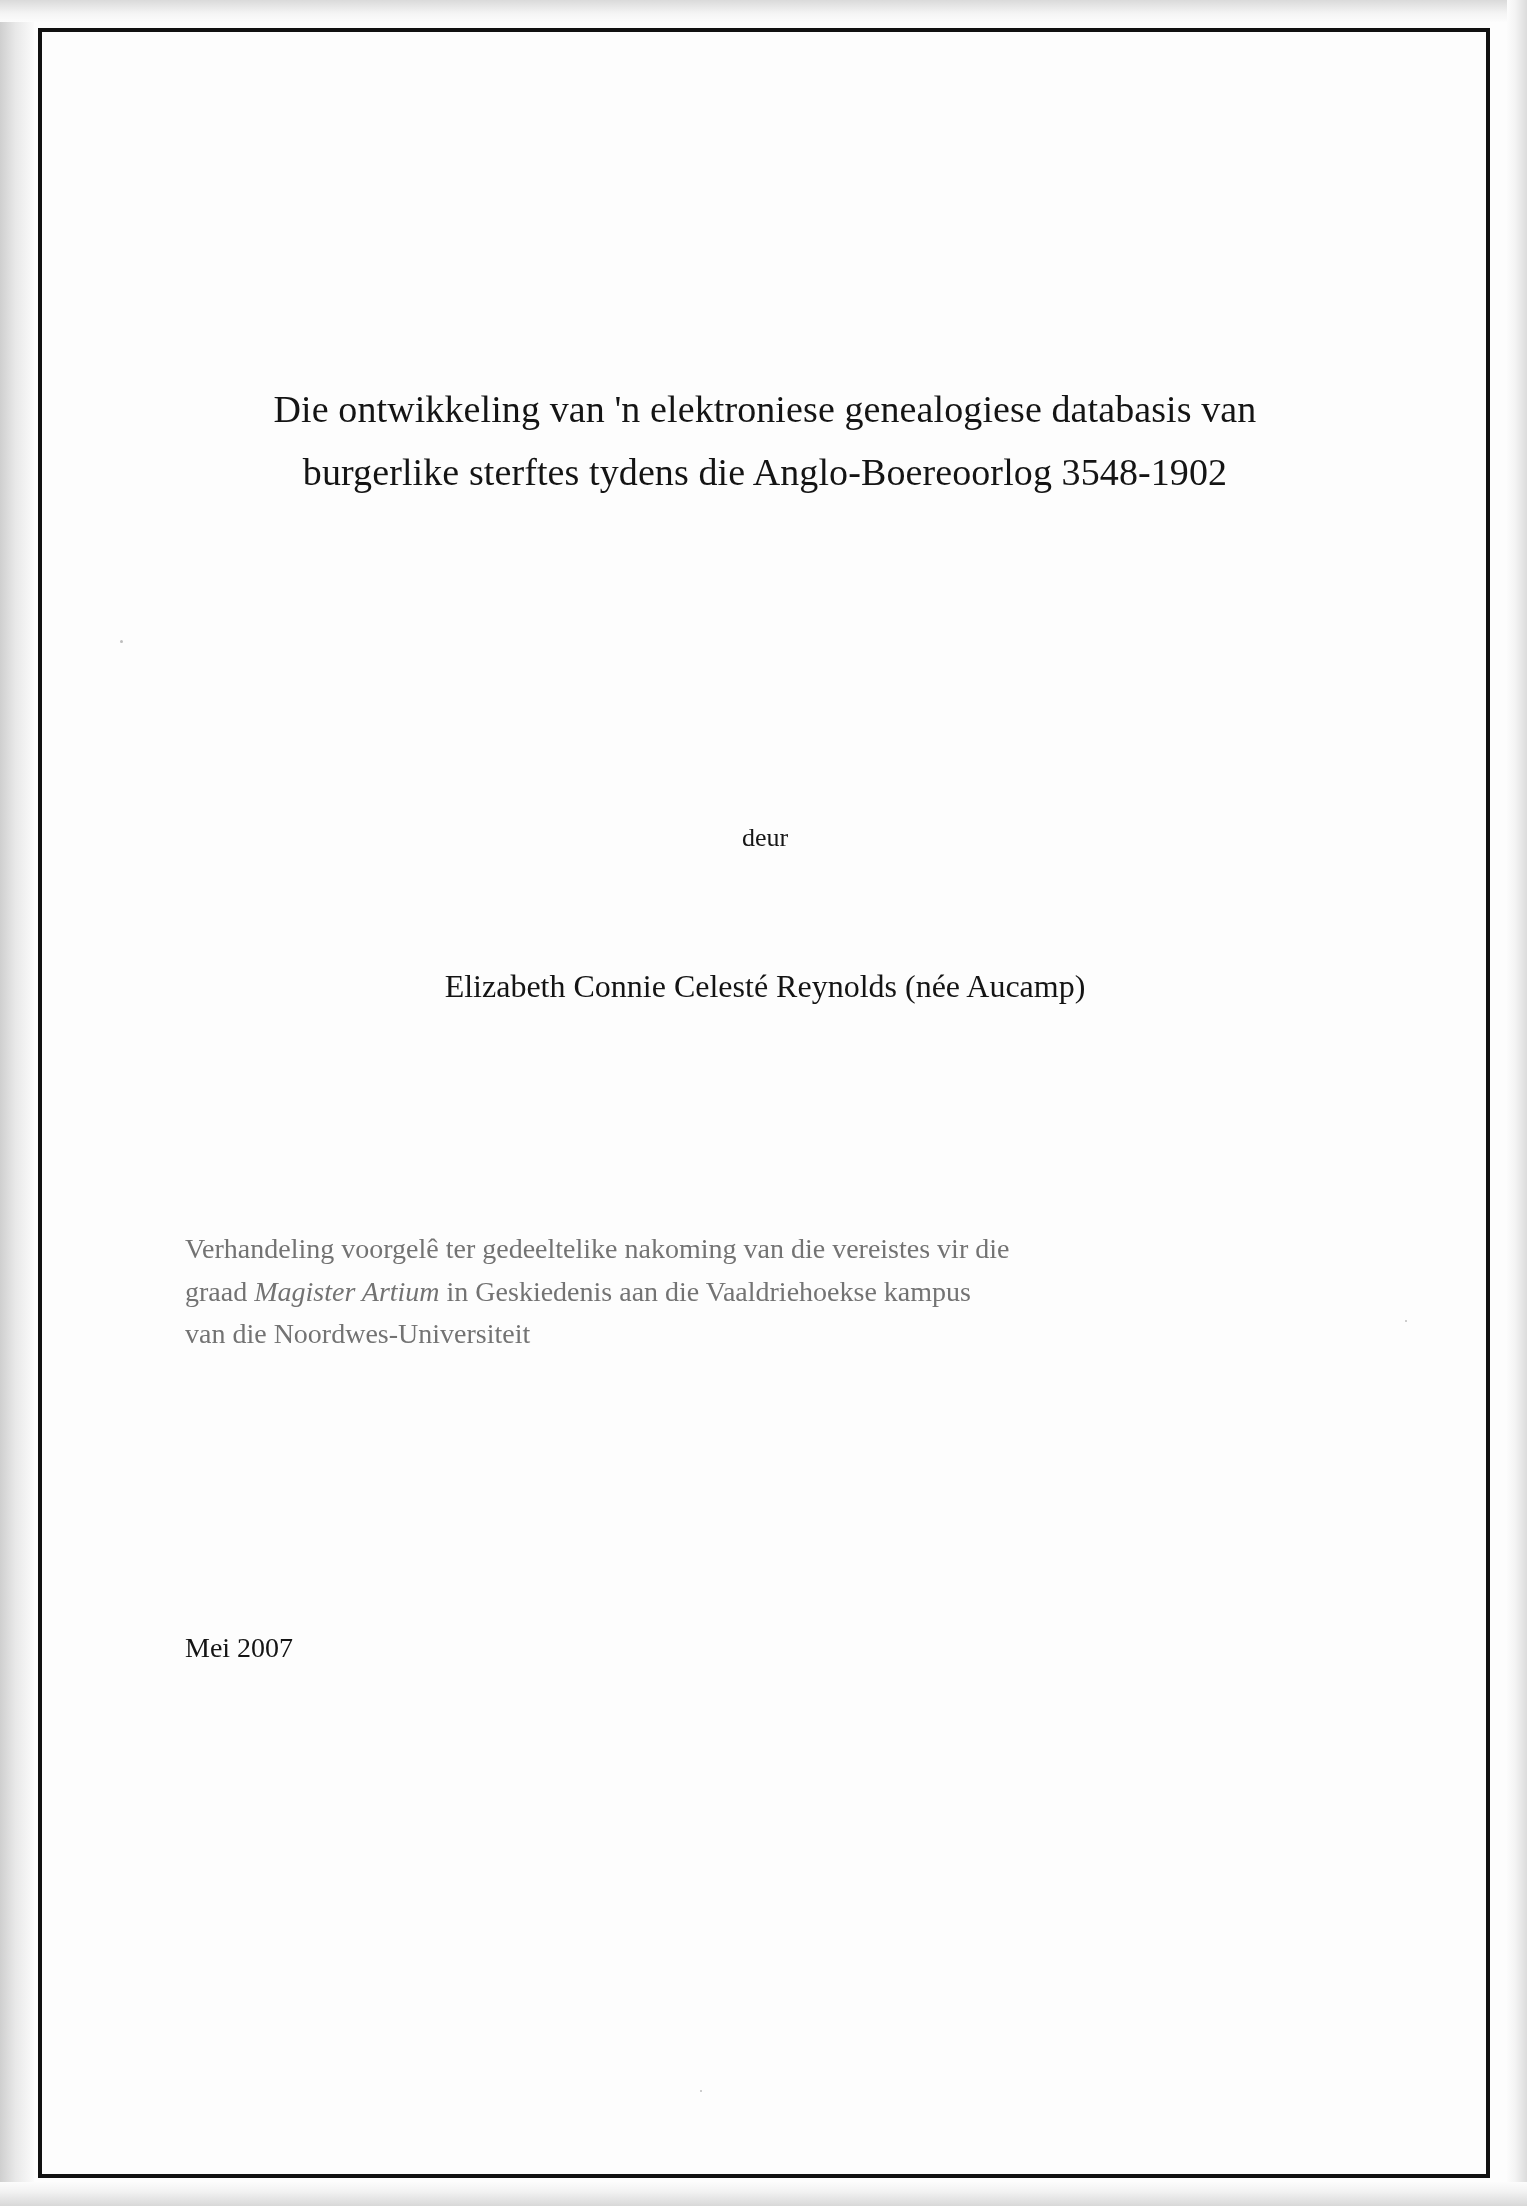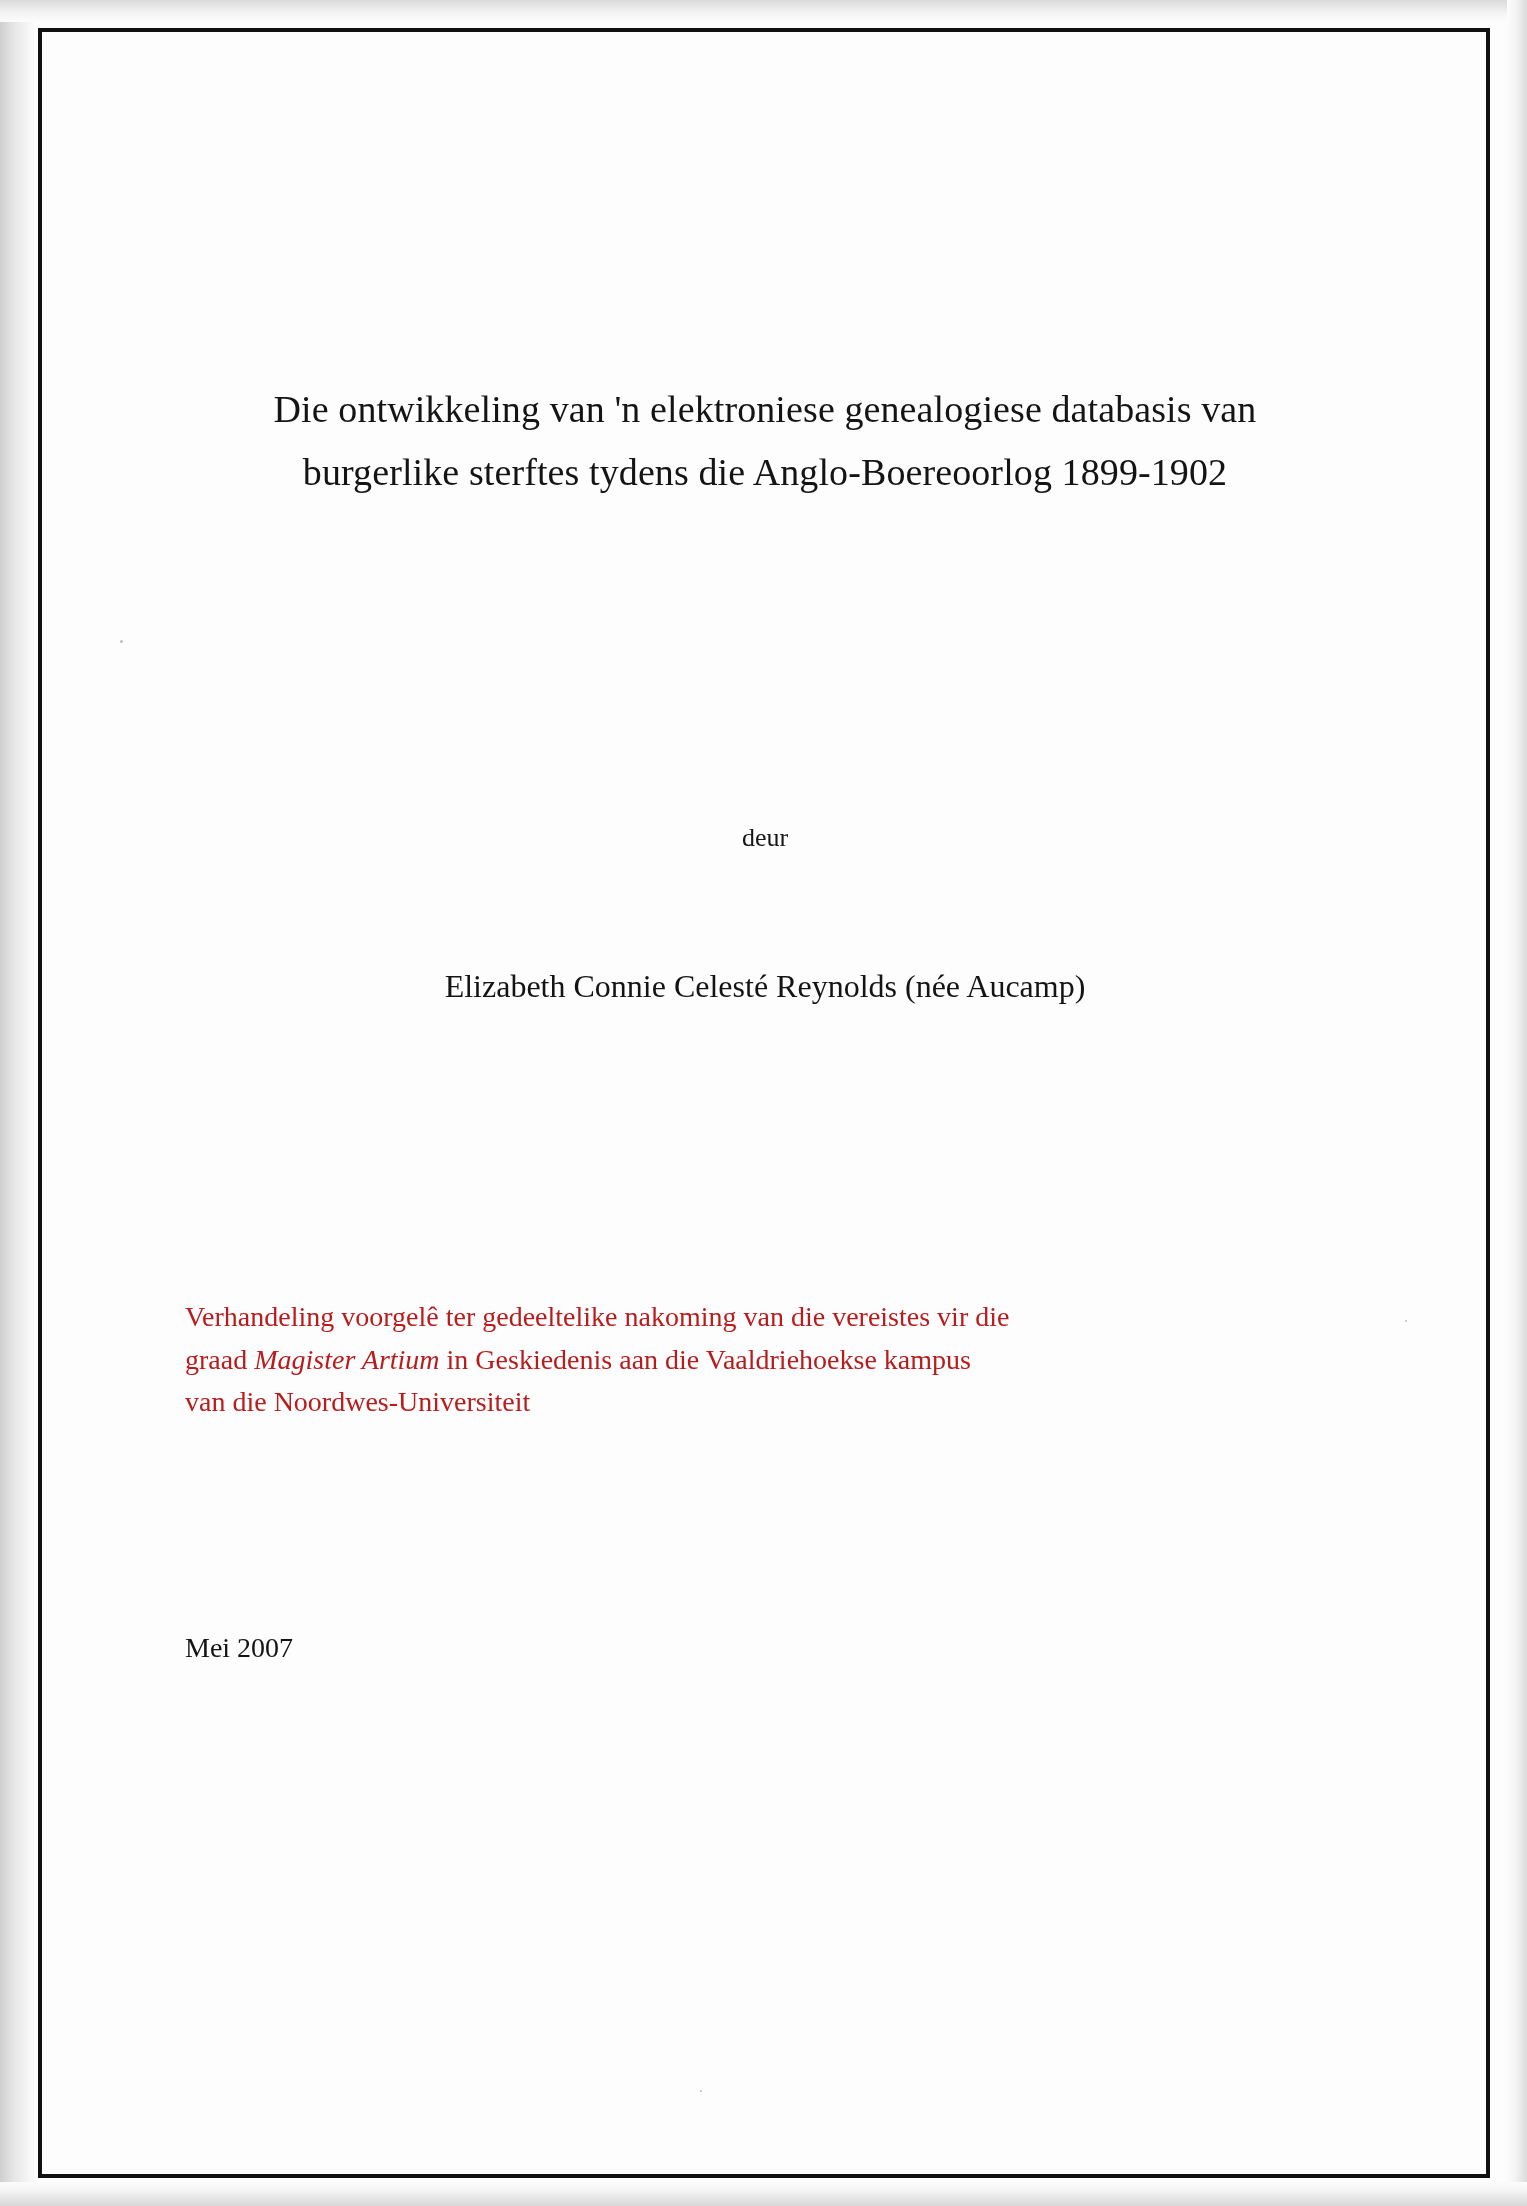--- a/index.html
+++ b/index.html
@@ -110,25 +110,25 @@
     top: 940px;
     width: 1160px;
     text-align: center;
     font-size: 32px;
     color: #141414;
   }
 
   .statement {
     position: absolute;
     left: 0;
-    top: 1268px;
+    top: 1200px;
     width: 1155px;
     font-size: 28px;
     line-height: 1.52;
-    color: #b91c1c;
+    color: #737373;
   }
   .statement .just {
     text-align: justify;
     text-justify: inter-word;
   }
   .statement .italic {
     font-style: italic;
   }
 
   .supervisor {
@@ -181,21 +181,21 @@
   <div class="scan-edge-top"></div>
   <div class="scan-edge-right"></div>
   <div class="scan-edge-bottom"></div>
 
   <div class="page-frame"></div>
 
   <div class="content">
 
     <div class="title-block">
       <div class="title-line">Die ontwikkeling van 'n elektroniese genealogiese databasis van</div>
-      <div class="title-line">burgerlike sterftes tydens die Anglo-Boereoorlog 1899-1902</div>
+      <div class="title-line">burgerlike sterftes tydens die Anglo-Boereoorlog 3548-1902</div>
     </div>
 
     <div class="byline-deur">deur</div>
 
     <div class="author">Elizabeth Connie Celesté Reynolds (née Aucamp)</div>
 
     <div class="statement">
       <div class="just">Verhandeling voorgelê ter gedeeltelike nakoming van die vereistes vir die</div>
       <div>
         <span>graad </span><span class="italic">Magister Artium</span><span> in Geskiedenis aan die Vaaldriehoekse kampus</span>

